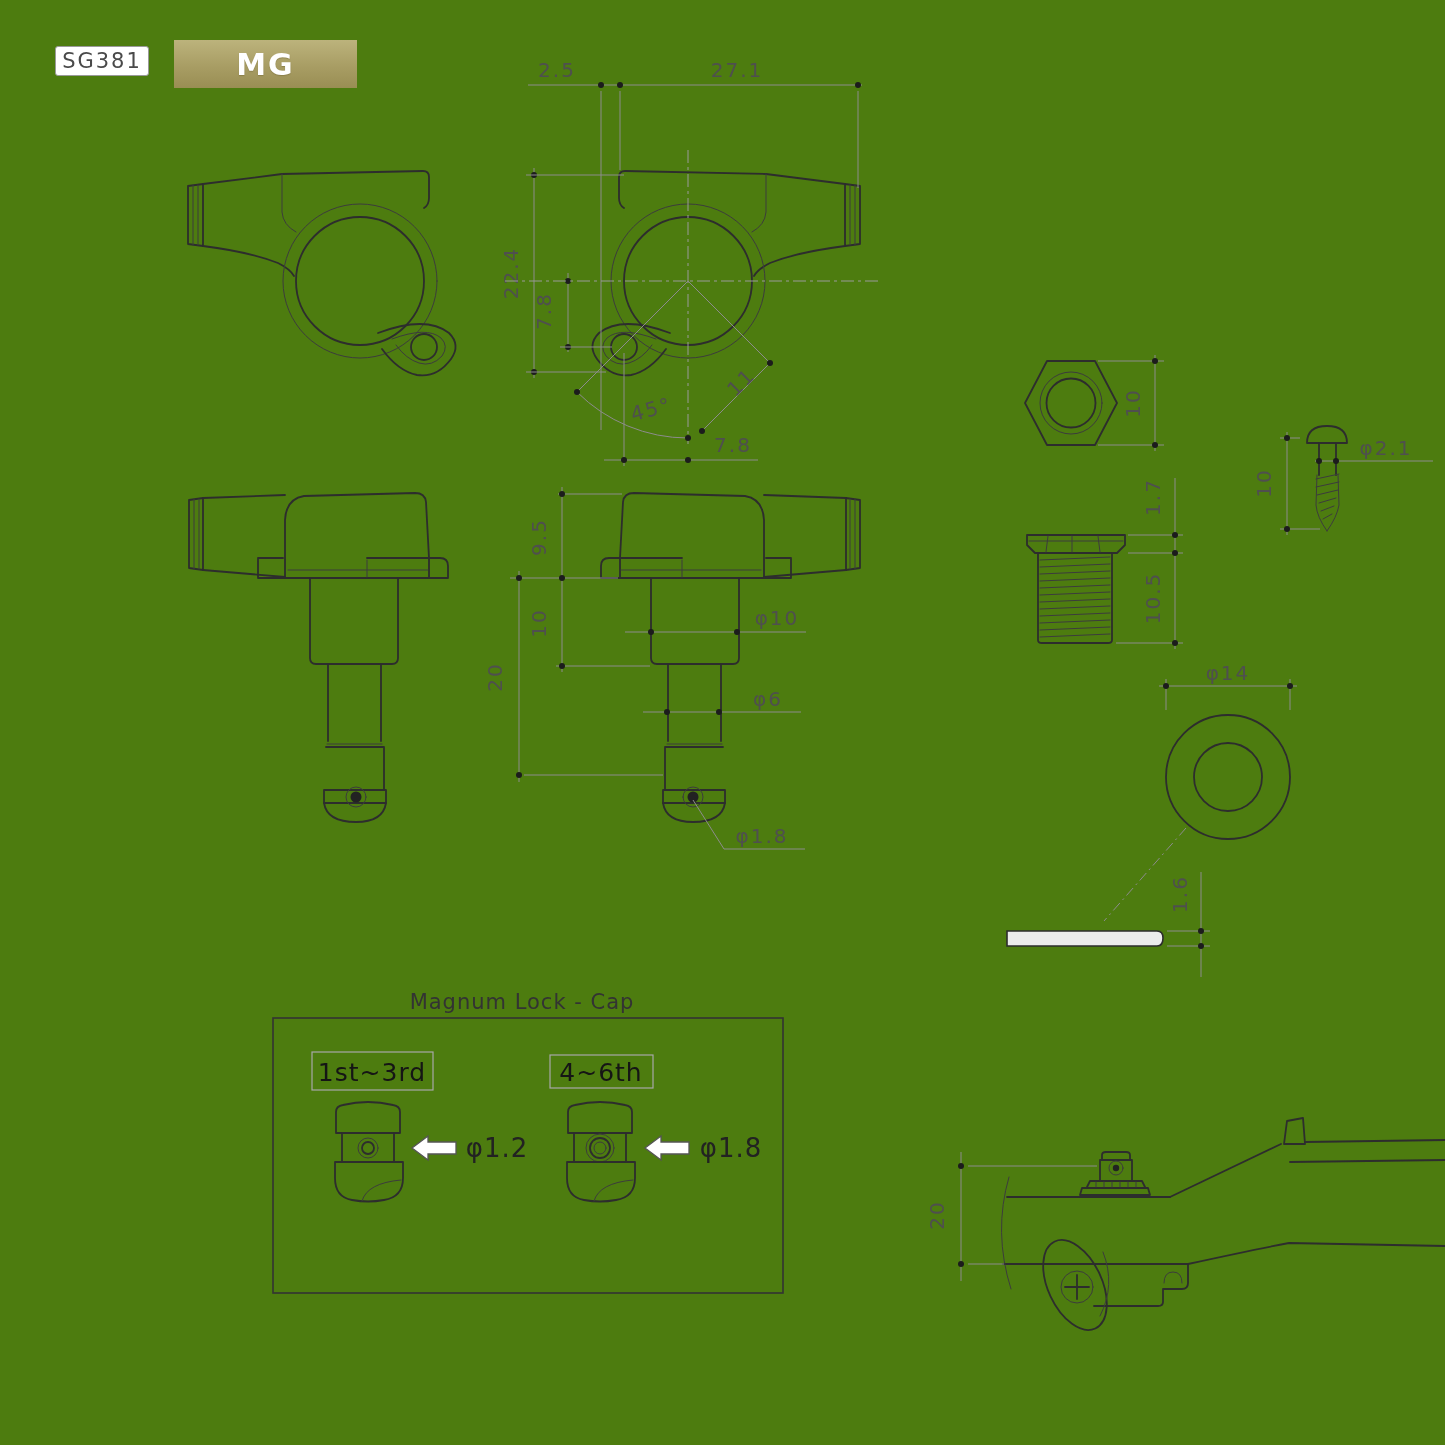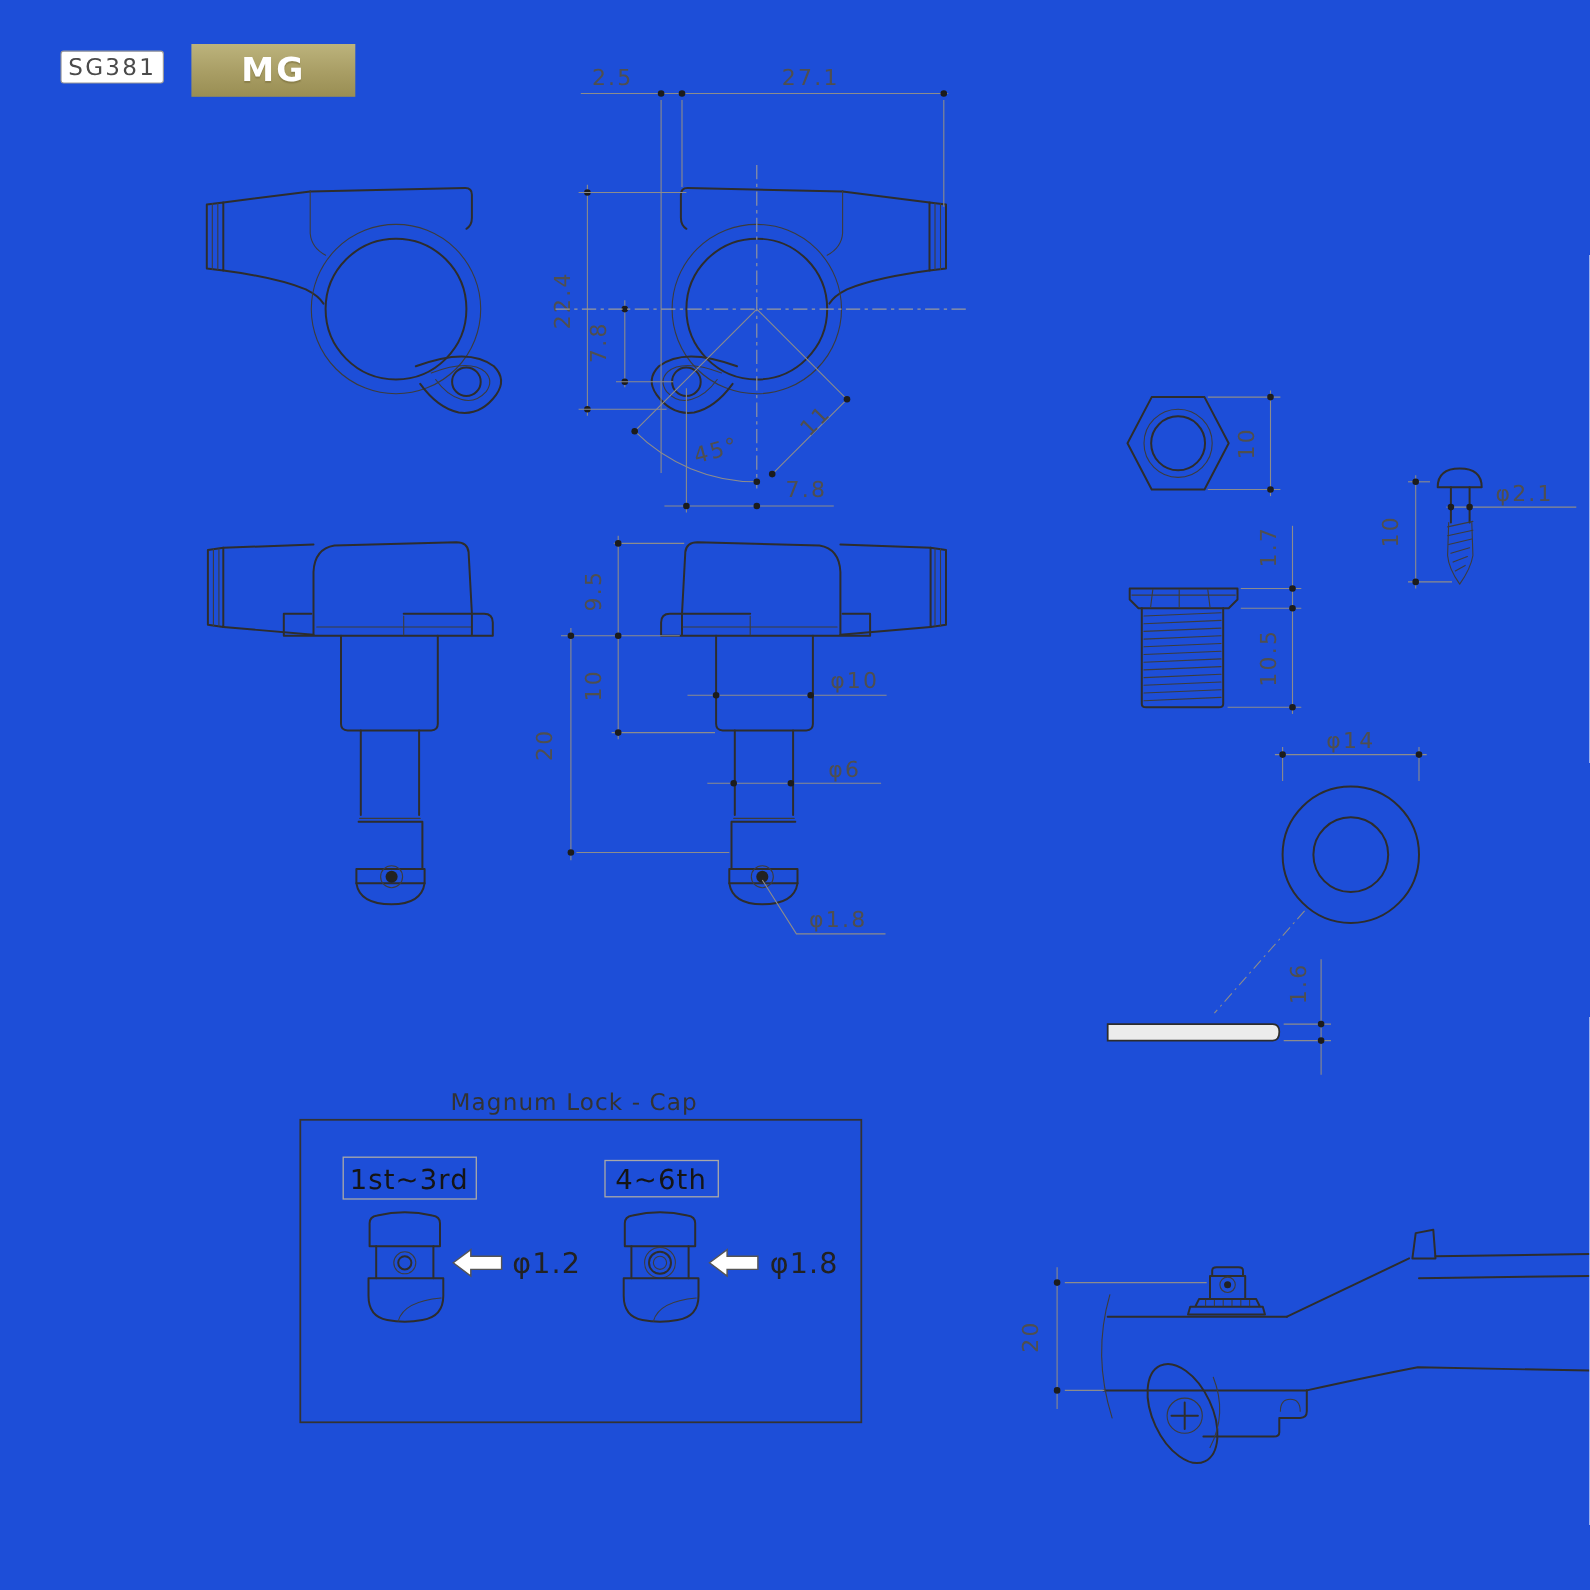--- a/index.html
+++ b/index.html
@@ -1,23 +1,23 @@
 <!DOCTYPE html>
 <html><head>
 <meta charset="utf-8">
 <style>
   html,body{margin:0;padding:0;background:#fff;}
-  .stage{position:relative;width:1445px;height:1445px;background:#1d4ed8;overflow:hidden;
+  .stage{position:relative;width:1445px;height:1445px;background:#4d7c0f;overflow:hidden;
          font-family:"DejaVu Sans",sans-serif;}
   .stage svg{position:absolute;left:0;top:0;}
   
   .model-badge{position:absolute;left:55px;top:46px;width:92px;height:28px;border:1.5px solid #9a9a9a;
     border-radius:3px;display:flex;align-items:center;justify-content:center;font-size:21px;color:#4a4a4a;
     letter-spacing:2px;background:#fff;}
-  .finish-badge{position:absolute;left:174px;top:40px;width:149px;height:48px;
+  .finish-badge{position:absolute;left:174px;top:40px;width:183px;height:48px;
     background:linear-gradient(180deg,#bcb37c 0%,#a89d64 55%,#998e53 100%);
     display:flex;align-items:center;justify-content:center;font-size:30px;font-weight:bold;color:#ffffff;
     letter-spacing:2px;text-shadow:0 1px 1px rgba(120,110,60,.55);}
   .watermark{position:absolute;left:28px;top:1348px;font-size:57px;font-weight:bold;font-style:italic;
     color:#d9d9d9;letter-spacing:7px;white-space:nowrap;}
   
   .ol{fill:none;stroke:#2d2d2d;stroke-width:1.8;stroke-linejoin:round;stroke-linecap:round;}
   .tl{fill:none;stroke:#3c3c3c;stroke-width:1;stroke-linejoin:round;stroke-linecap:round;}
   .dl{fill:none;stroke:#8c8c8c;stroke-width:1;}
   .cl{fill:none;stroke:#9a9a9a;stroke-width:1;stroke-dasharray:13 4 3 4;}

